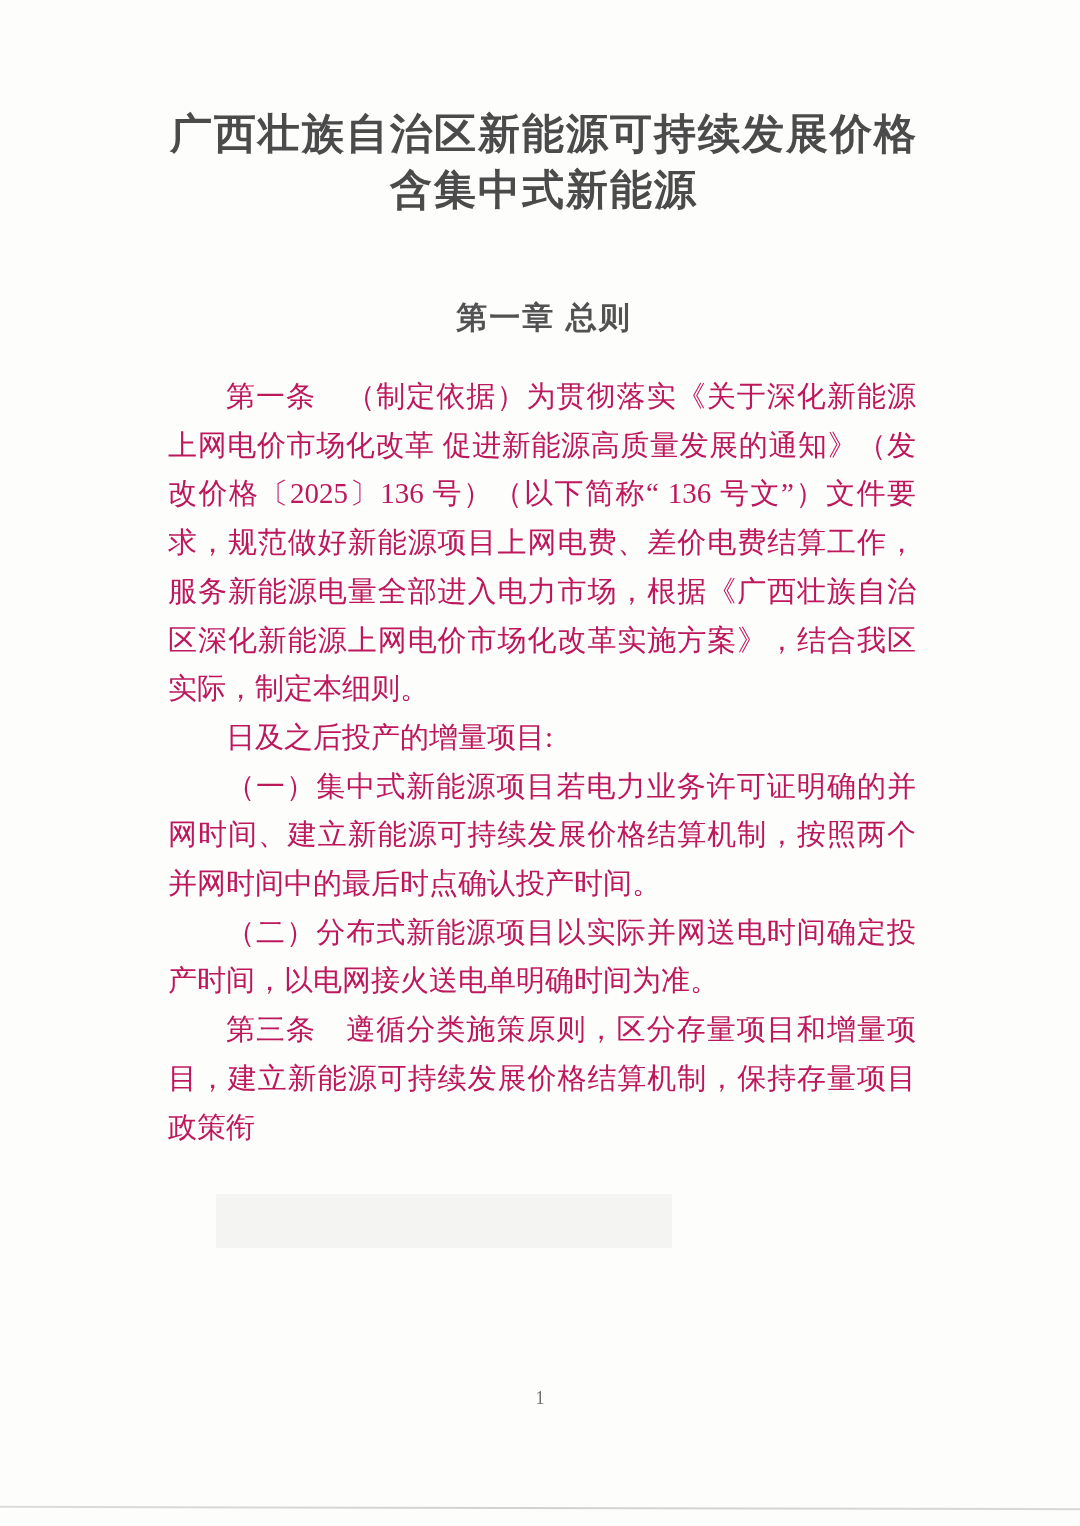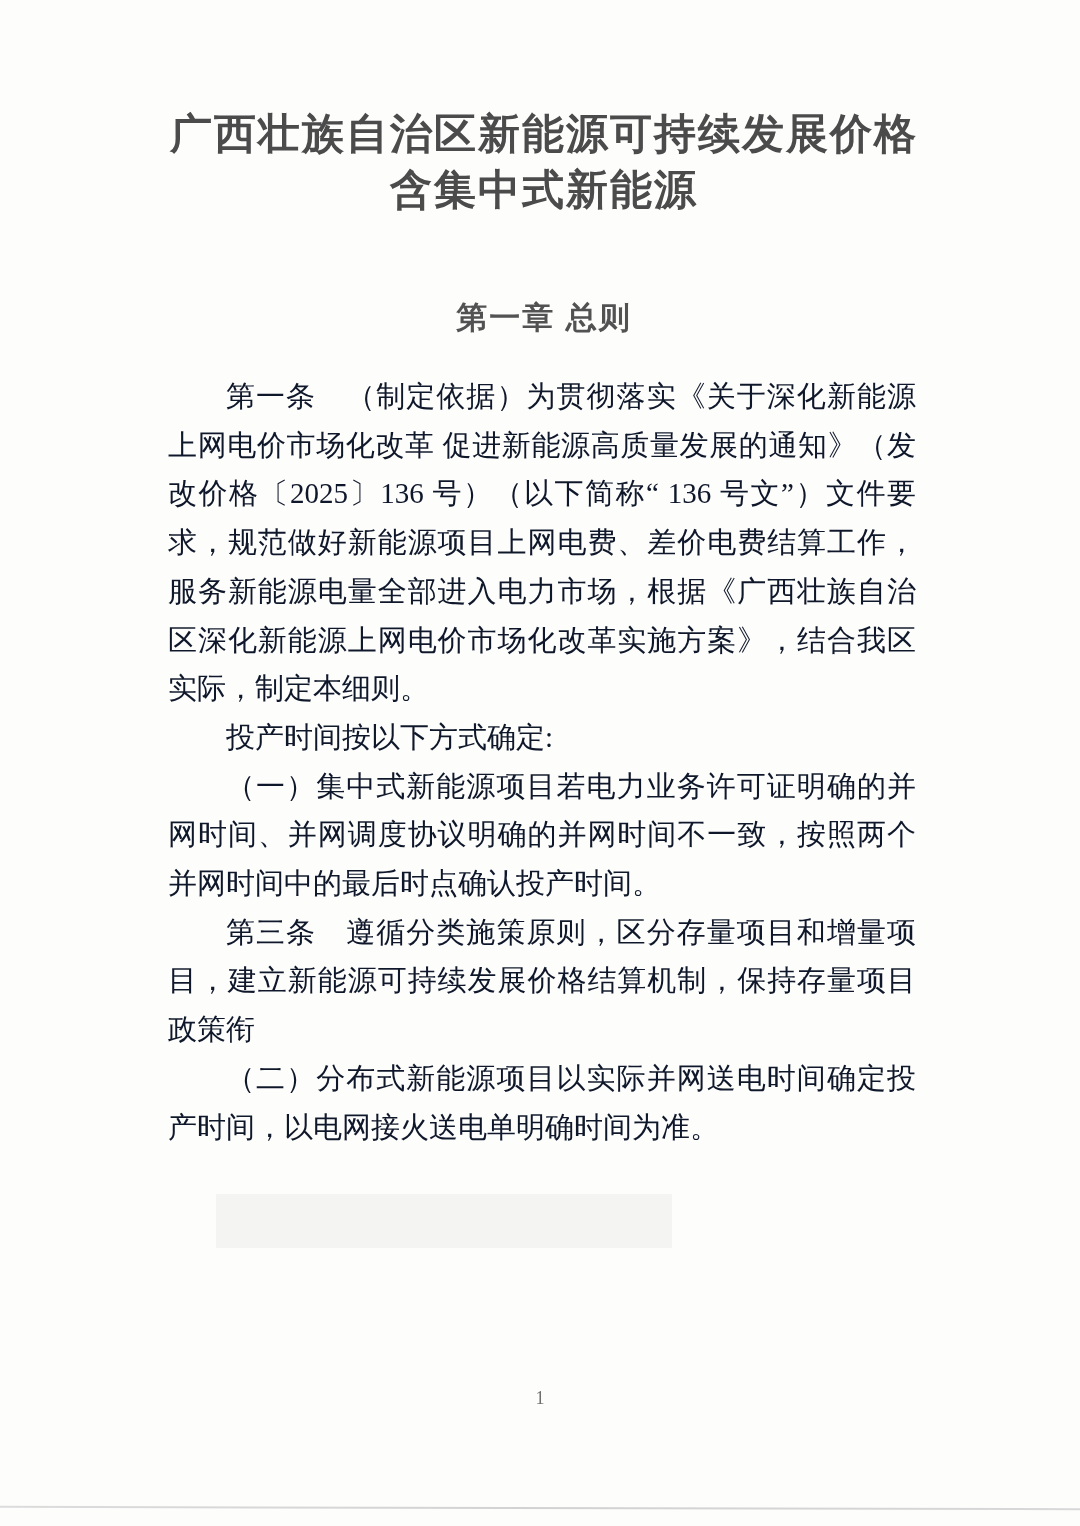--- a/index.html
+++ b/index.html
@@ -44,21 +44,21 @@
     font-family: "Liberation Sans", sans-serif;
     letter-spacing: 2px;
   }
   .body-text {
     position: absolute;
     left: 168px;
     top: 372px;
     width: 748px;
     font-size: 29px;
     line-height: 48.7px;
-    color: #0f172a;
+    color: #be185d;
     text-align: justify;
     z-index: 1;
   }
   .body-text p {
     margin: 0;
     text-indent: 2em;
   }
   .scan-highlight {
     position: absolute;
     left: 216px;
@@ -97,23 +97,23 @@
     <span class="title-line">广西壮族自治区新能源可持续发展价格</span>
     <span class="title-line">含集中式新能源</span>
   </h1>
 
   <h2 class="chapter-heading">第一章 总则</h2>
 
   <div class="scan-highlight"></div>
 
   <div class="body-text">
     <p>第一条　（制定依据）为贯彻落实《关于深化新能源上网电价市场化改革 促进新能源高质量发展的通知》（发改价格〔2025〕136 号）（以下简称“ 136 号文”）文件要求，规范做好新能源项目上网电费、差价电费结算工作，服务新能源电量全部进入电力市场，根据《广西壮族自治区深化新能源上网电价市场化改革实施方案》，结合我区实际，制定本细则。</p>
-    <p>投产时间按以下方式确定:</p>
-    <p>（一）集中式新能源项目若电力业务许可证明确的并网时间、并网调度协议明确的并网时间不一致，按照两个并网时间中的最后时点确认投产时间。</p>
+    <p>日及之后投产的增量项目:</p>
+    <p>（一）集中式新能源项目若电力业务许可证明确的并网时间、建立新能源可持续发展价格结算机制，按照两个并网时间中的最后时点确认投产时间。</p>
+    <p>（二）分布式新能源项目以实际并网送电时间确定投产时间，以电网接火送电单明确时间为准。</p>
     <p>第三条　遵循分类施策原则，区分存量项目和增量项目，建立新能源可持续发展价格结算机制，保持存量项目政策衔</p>
-    <p>（二）分布式新能源项目以实际并网送电时间确定投产时间，以电网接火送电单明确时间为准。</p>
   </div>
 
   <div class="page-number">1</div>
 
   <div class="page-edge-line"></div>
 
 </div>
 
 </body></html>

